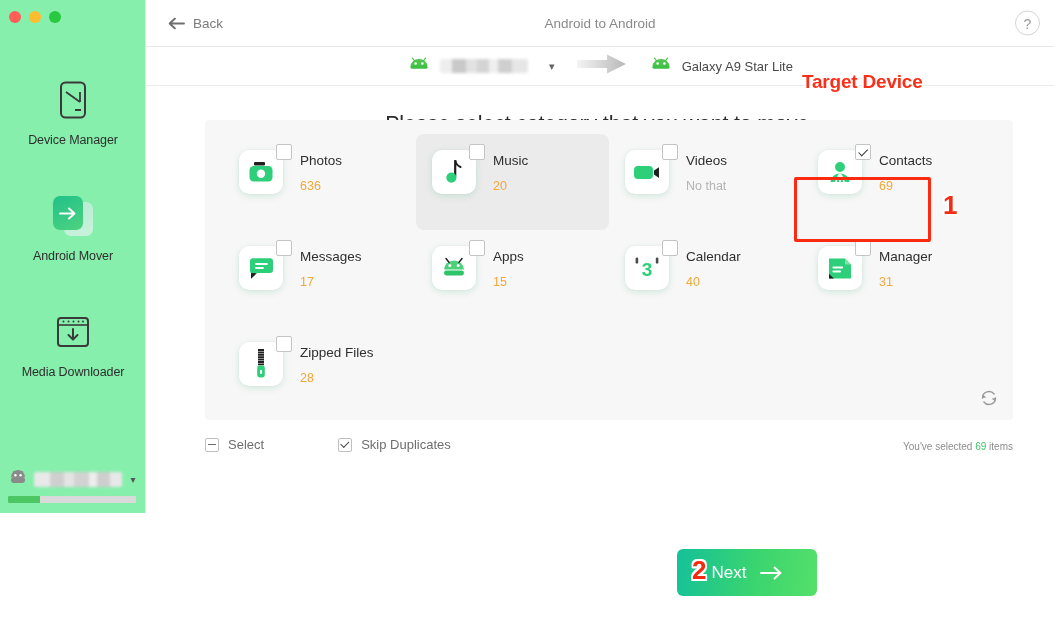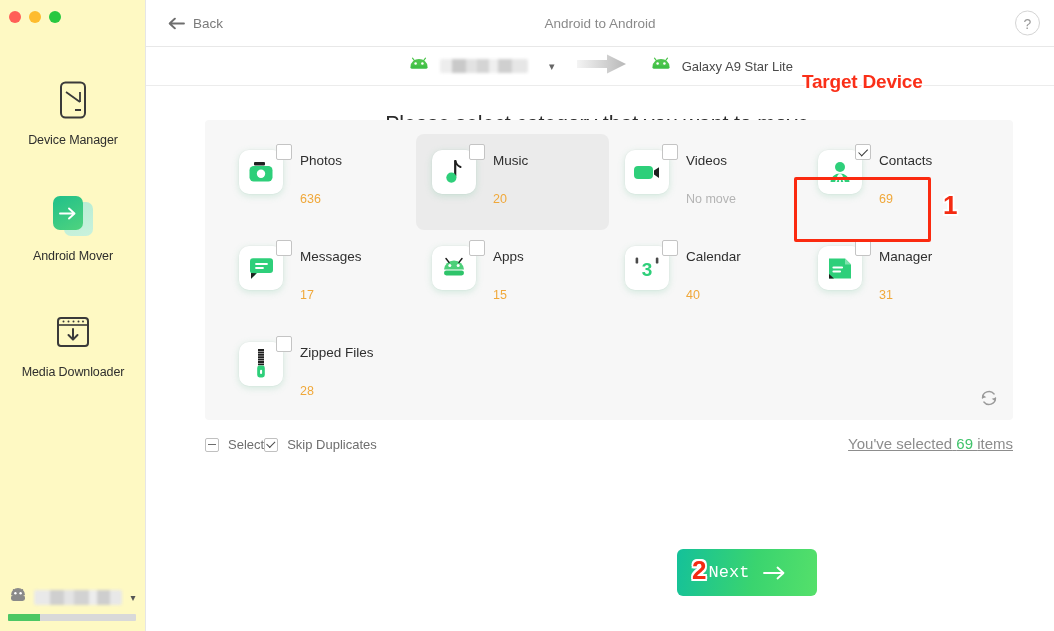--- a/index.html
+++ b/index.html
@@ -11,22 +11,22 @@
   }
   .app {
     position: relative;
     width: 1054px; height: 631px;
     display: flex;
     background: #ffffff;
   }
 
   
   .sidebar {
-    width: 146px; height: 631px;
-    background: #fef9c3;
+    width: 146px; height: 513px;
+    background: #86efac;
     border-right: 1px solid #e6e6e6;
     position: relative;
     flex: none;
   }
   .traffic {
     position: absolute; top: 11px; left: 9px;
     display: flex; gap: 8px;
   }
   .dot { width: 12px; height: 12px; border-radius: 50%; }
   .dot.red { background: #ff5f57; }
@@ -177,21 +177,21 @@
     display: flex; align-items: center; justify-content: center;
     z-index: 5;
   }
   .cat-check.checked::after {
     content: ""; width: 8px; height: 4px;
     border-left: 1.8px solid #3a3a3a; border-bottom: 1.8px solid #3a3a3a;
     transform: rotate(-45deg) translate(0.5px,-1px);
   }
   .cat-text { margin-left: 17px; padding-top: 1px; }
   .cat-name { font-size: 13.5px; color: #2f2f2f; }
-  .cat-count { margin-top: 23px; font-size: 12.5px; color: #f0a83a; }
+  .cat-count { margin-top: 10px; font-size: 12.5px; color: #f0a83a; }
   .cat-count.nodata { color: #b4b4b4; }
 
   .refresh-btn {
     position: absolute; right: 14px; bottom: 12px;
     width: 20px; height: 20px; cursor: pointer;
   }
 
   
   .annot-box {
     position: absolute; left: 794px; top: 177px;
@@ -208,49 +208,49 @@
   }
   #annot1 { left: 943px; top: 190px; font-size: 26px; }
   #annot2 { left: 692px; top: 555px; font-size: 26px; }
 
   
   .controls {
     position: absolute; left: 59px; top: 412px; width: 808px;
     height: 40px; display: flex; align-items: flex-end;
   }
   .ctrl { display: flex; align-items: center; gap: 9px; cursor: pointer; }
-  .ctrl + .ctrl { }
+  .ctrl + .ctrl { margin-left: 74px; }
   .cbox {
     width: 14px; height: 14px; border-radius: 2px;
     border: 1px solid #c0c0c0; background: #fff;
     display: flex; align-items: center; justify-content: center; flex: none;
   }
   .cbox.indeterminate::after {
     content: ""; width: 8px; height: 0; border-top: 1.6px solid #6e6e6e;
   }
   .cbox.checked::after {
     content: ""; width: 7px; height: 3.5px;
     border-left: 1.6px solid #4a4a4a; border-bottom: 1.6px solid #4a4a4a;
     transform: rotate(-45deg) translate(0.5px,-1px);
   }
   .ctrl-label { font-size: 13px; color: #6e6e6e; }
   .selected-info {
-    margin-left: auto; font-size: 15px; color: #8d8d8d; text-decoration: underline;
+    margin-left: auto; font-size: 10px; color: #8d8d8d;
   }
   .selected-info b { color: #3fc36a; font-weight: normal; }
 
   
   .next-btn {
     position: absolute; left: 531px; top: 549px;
     width: 140px; height: 47px; border-radius: 6px;
     background: linear-gradient(100deg,#14c19a 0%, #3ad46f 55%, #55e06a 100%);
     color: #fff; font-size: 17px;
     display: flex; align-items: center; justify-content: center; gap: 14px;
     cursor: pointer; border: none;
-    font-family: Liberation Mono, monospace;
+    font-family: Liberation Sans, sans-serif;
   }
 </style>
 </head>
 <body>
 
 <div class="app">
 
   <div class="sidebar">
 
     <div class="traffic">
@@ -417,21 +417,21 @@
           <div class="cat">
             <span class="cat-iconwrap">
               <span class="cat-tile">
                 <svg width="28" height="20" viewBox="0 0 28 20">
                   <rect x="1" y="4" width="19" height="13" rx="4" fill="#2ecf7a"></rect>
                   <path d="M21 8.5 L26 5.2 V16 L21 12.5 Z" fill="#1f1f1f"></path>
                 </svg>
               </span>
               <span class="cat-check"></span>
             </span>
-            <span class="cat-text"><span class="cat-name">Videos</span><span class="cat-count nodata" style="display:block">No move</span></span>
+            <span class="cat-text"><span class="cat-name">Videos</span><span class="cat-count nodata" style="display:block">No that</span></span>
           </div>
           <div class="cat">
             <span class="cat-iconwrap">
               <span class="cat-tile">
                 <svg width="26" height="24" viewBox="0 0 26 24">
                   <circle cx="13" cy="7" r="5" fill="#2ecf7a"></circle>
                   <path d="M3.5 22 a9.5 8.5 0 0 1 19 0 z" fill="#2ecf7a"></path>
                   <path d="M13 13.5 L13 22" stroke="#fff" stroke-width="1.8"></path>
                   <path d="M8.8 22 L11.9 14.6 M17.2 22 L14.1 14.6" stroke="#fff" stroke-width="1.6"></path>
                 </svg>

